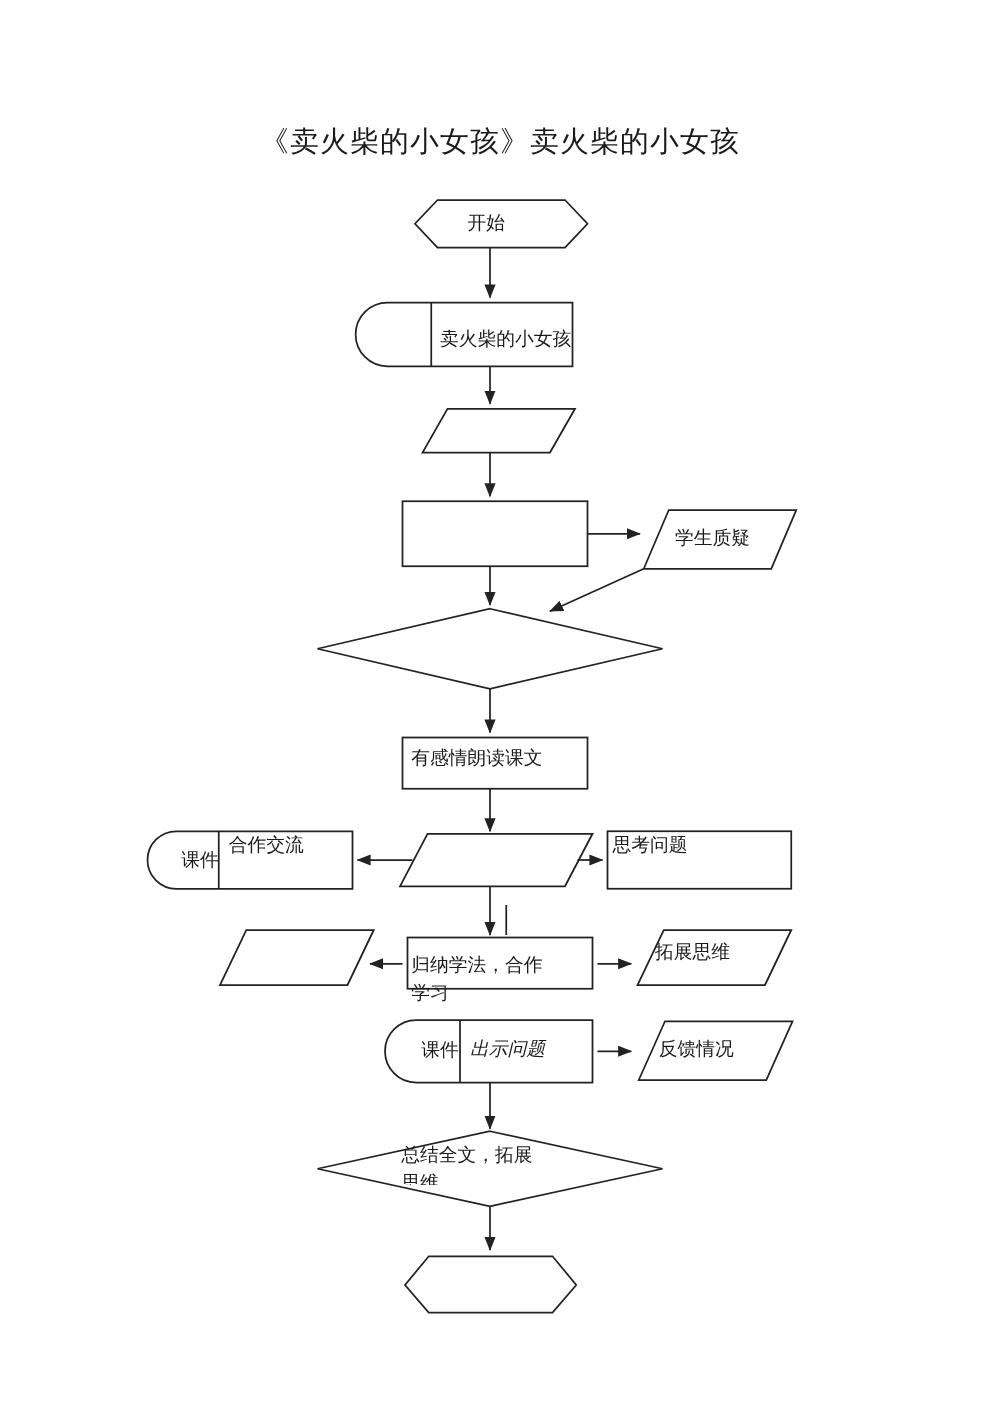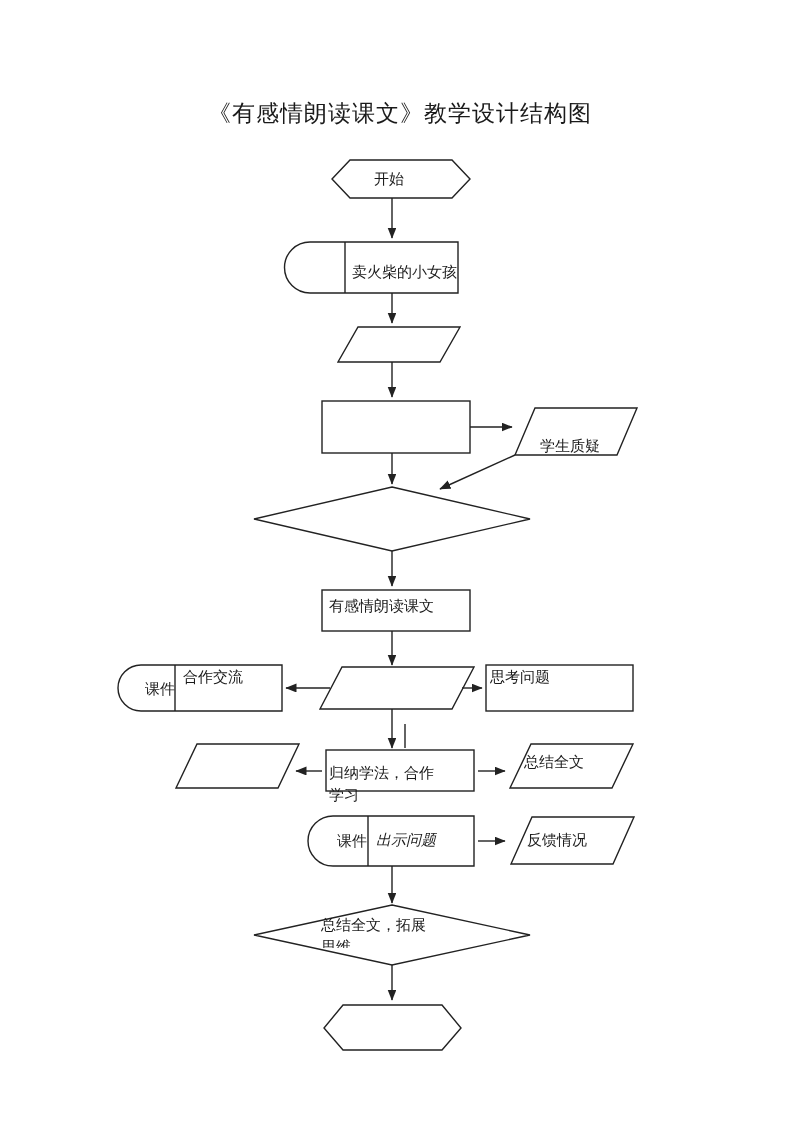--- a/index.html
+++ b/index.html
@@ -46,21 +46,21 @@
   }
   .node-label.clip {
     overflow: hidden;
   }
 </style>
 </head>
 <body>
 
 <div id="page">
 
-  <div id="title">《有感情朗读课文》教学设计结构图</div>
+  <div id="title">《卖火柴的小女孩》卖火柴的小女孩</div>
 
   <svg id="flow-svg" width="800" height="1132" viewBox="0 0 800 1132">
     <defs>
       <marker id="arrow" markerWidth="9" markerHeight="9" refX="7.5" refY="3.2" orient="auto" markerUnits="strokeWidth">
         <path d="M0,0 L8,3.2 L0,6.4 z" fill="#222222"></path>
       </marker>
     </defs>
 
     <g stroke="#222222" stroke-width="1.4" fill="none">
 
@@ -139,38 +139,38 @@
   </svg>
 
   <div class="node-label" style="left:374px; top:168px;">开始</div>
 
   <div class="node-label" style="left:352px; top:261px;">卖火柴的小女孩</div>
 
   <div class="node-label" style="left:358px; top:333px; width:96px;"></div>
 
   <div class="node-label" style="left:330px; top:408px; width:136px;"></div>
 
-  <div class="node-label" style="left:540px; top:435px;">学生质疑</div>
+  <div class="node-label" style="left:540px; top:420px;">学生质疑</div>
 
 
   <div class="node-label" style="left:329px; top:597px;font-family:Liberation Mono, monospace;">有感情朗读课文</div>
 
   <div class="node-label" style="left:145px; top:678px;">课件</div>
 
   <div class="node-label" style="left:183px; top:666px;">合作交流</div>
 
   <div class="node-label" style="left:352px; top:674px; width:92px;"></div>
 
   <div class="node-label" style="left:490px; top:666px;">思考问题</div>
 
   <div class="node-label" style="left:206px; top:752px; width:72px;"></div>
 
   <div class="node-label" style="left:329px; top:750px; width:116px;margin-top:12px;">归纳学法，合作学习</div>
 
-  <div class="node-label" style="left:524px; top:751px;">总结全文</div>
+  <div class="node-label" style="left:524px; top:751px;">拓展思维</div>
 
   <div class="node-label" style="left:337px; top:830px;">课件</div>
 
   <div class="node-label" style="left:376px; top:829px;font-style:italic;">出示问题</div>
 
   <div class="node-label" style="left:527px; top:829px;">反馈情况</div>
 
   <div class="node-label clip" style="left:321px; top:914px; width:115px; height:34px;">总结全文，拓展思维</div>
 
   <div class="node-label" style="left:355px; top:1018px; width:72px;"></div>

